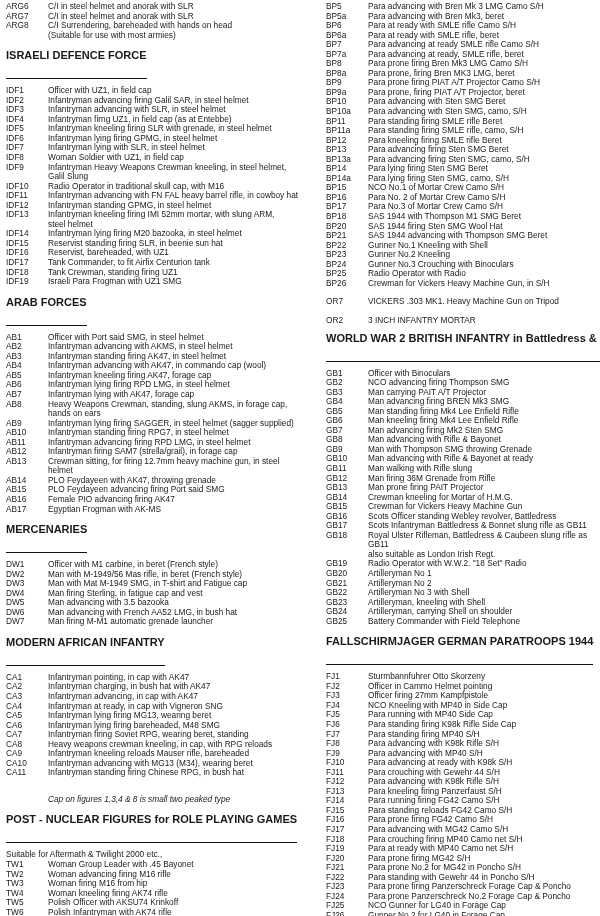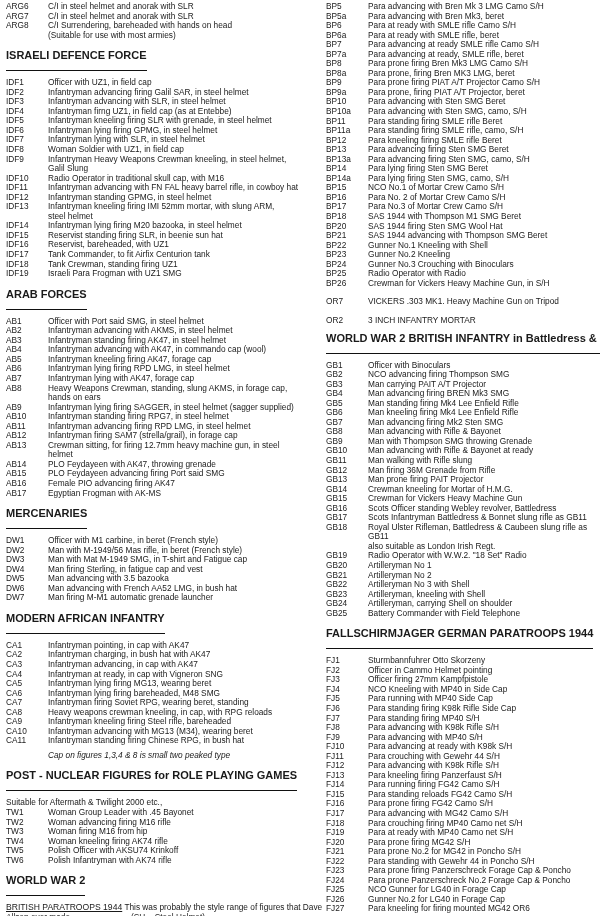--- a/index.html
+++ b/index.html
@@ -12,24 +12,24 @@
     .col-left { left: 6px; width: 294px; }
     .col-right { left: 326px; width: 274px; }
     .row { display: flex; white-space: nowrap; }
     .code { width: 42px; flex: none; }
     .col-right .code { width: 42px; }
     .desc { flex: 1; white-space: normal; }
     .cont { padding-left: 42px; }
     .heading {
       font-weight: bold; font-size: 11px; line-height: 13px;
       display: inline-block; border-bottom: 1.3px solid #111;
-      padding-bottom: 8px; margin-top: 9px; margin-bottom: 7px; white-space: nowrap;
+      padding-bottom: 16px; margin-top: 9px; margin-bottom: 7px; white-space: nowrap;
     }
     .subheading { font-weight: normal; text-decoration: underline; font-size: 8.6px; }
-    .note { font-style: italic; }
+    .note { font-style: italic; margin-top: 12px; }
     .gap { height: 9px; }
     .gap-sm { height: 5px; }
     .wide { white-space: nowrap; }
   </style>
 </head>
 <body>
 
 <div class="col col-left">
   <div id="arg-list">
       <div class="row">
@@ -263,21 +263,21 @@
       <div class="row">
         <span class="code">CA7</span>
         <span class="desc">Infantryman firing Soviet RPG, wearing beret, standing</span>
       </div>
       <div class="row">
         <span class="code">CA8</span>
         <span class="desc">Heavy weapons crewman kneeling, in cap, with RPG reloads</span>
       </div>
       <div class="row">
         <span class="code">CA9</span>
-        <span class="desc">Infantryman kneeling firing Steel rifle, bareheaded</span>
+        <span class="desc">Infantryman kneeling reloads Mauser rifle, bareheaded</span>
       </div>
       <div class="row">
         <span class="code">CA10</span>
         <span class="desc">Infantryman advancing with MG13 (M34), wearing beret</span>
       </div>
       <div class="row">
         <span class="code">CA11</span>
         <span class="desc">Infantryman standing firing Chinese RPG, in bush hat</span>
       </div>
     </div>

